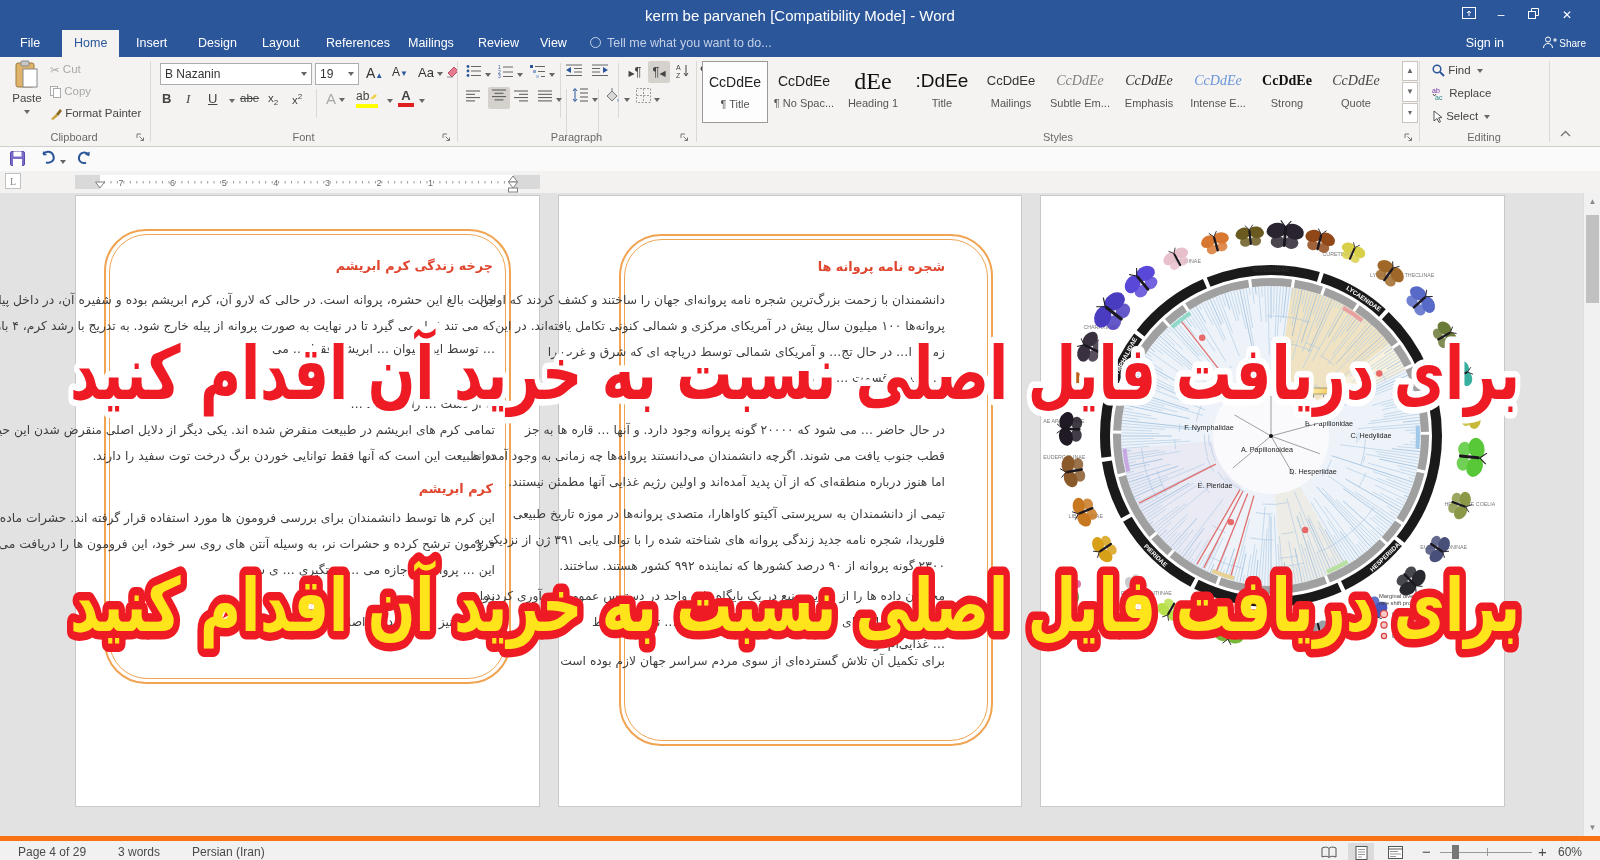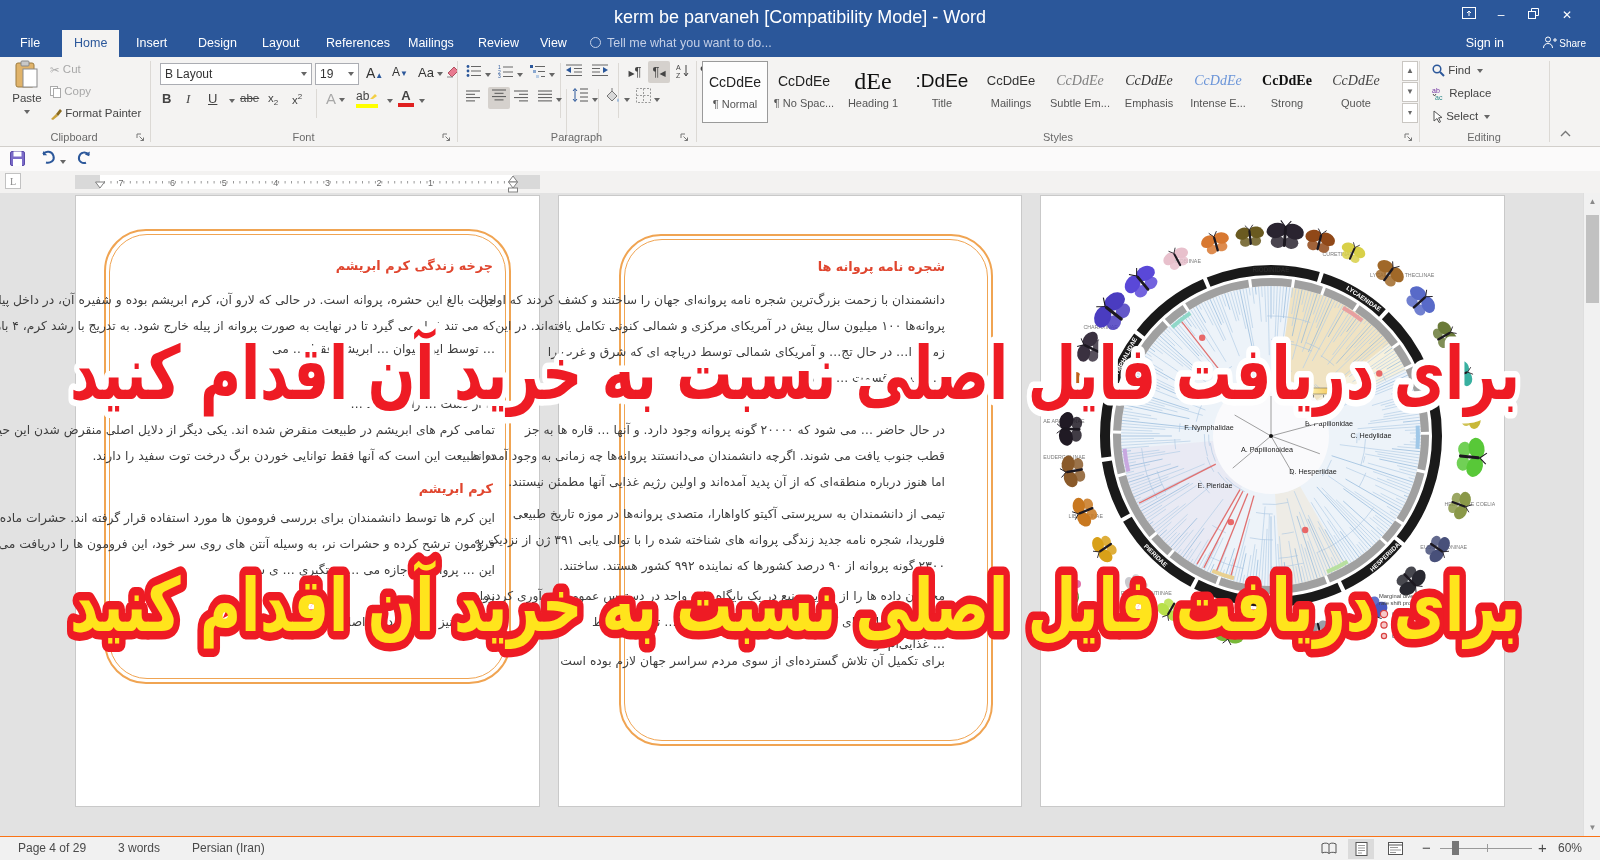--- a/index.html
+++ b/index.html
@@ -2,21 +2,21 @@
 <html><head>
 <meta charset="utf-8">
 <style>
   * { margin:0; padding:0; box-sizing:border-box; }
   html,body { width:1600px; height:860px; overflow:hidden; background:#e2e2e2;
               font-family:"Liberation Sans", sans-serif; }
   .app { position:absolute; left:0; top:0; width:1600px; height:860px; }
 
   
   .titlebar { position:absolute; left:0; top:0; width:1600px; height:30px; background:#2b579a; }
-  .titlebar .title { position:absolute; left:0; right:0; top:7px; text-align:center; color:#fff; font-size:18px; }
+  .titlebar .title { position:absolute; left:0; right:0; top:7px; text-align:center; color:#fff; font-size:15px; }
   .winbtn { position:absolute; top:4px; width:26px; height:22px; color:#fff; font-size:12px; text-align:center; line-height:22px; }
   .ribbondisp { right:118px; } .minb { right:86px; } .resb { right:54px; } .closeb { right:20px; }
 
   
   .tabbar { position:absolute; left:0; top:30px; width:1600px; height:27px; background:#2b579a; }
   .tab { position:absolute; top:0; height:27px; line-height:27px; color:#fff; font-size:12.5px; padding:0 12px; }
   .tab.active { background:#f4f3f2; color:#2b579a; }
   .tellme { position:absolute; left:590px; top:0; height:27px; line-height:27px; color:#c3cfe6; font-size:12.5px; }
   .tellme .bulb { display:inline-block; width:11px; height:11px; border:1.5px solid #c3cfe6; border-radius:50%; margin-right:6px; position:relative; top:1px;}
   .signin { position:absolute; right:96px; top:0; height:27px; line-height:27px; color:#fff; font-size:12.5px; }
@@ -59,21 +59,21 @@
   
   .vscroll { position:absolute; right:0px; top:171px; width:17px; height:665px; background:#f1f1f1; border-left:1px solid #dedede;}
   .vthumb { position:absolute; left:2px; top:22px; width:13px; height:88px; background:#c1c1c1; }
   .varrow { position:absolute; left:0; width:17px; height:17px; color:#8a8a8a; font-size:8px; text-align:center; line-height:17px; }
 
   
   .wm { position:absolute; left:0; width:1600px; pointer-events:none; }
   .wm text { font-family:"DejaVu Sans", sans-serif; font-weight:bold; }
 
   
-  .statusbar { position:absolute; left:0; top:836px; width:1600px; height:24px; background:#f1f1f1; border-top:1px solid #f97316; font-size:12px; color:#4a4a4a; }
+  .statusbar { position:absolute; left:0; top:836px; width:1600px; height:24px; background:#f1f1f1; border-top:5px solid #f97316; font-size:12px; color:#4a4a4a; }
   .sitem { position:absolute; top:4px; }
   .viewbtn { position:absolute; top:2px; width:26px; height:20px; text-align:center; }
   .viewbtn.on { background:#dbdbdb; }
   .zoomtrack { position:absolute; top:11px; height:1px; background:#9a9a9a; }
   .zoomthumb { position:absolute; top:4px; width:7px; height:14px; background:#777; }
   .zoomtick { position:absolute; top:7px; width:1px; height:8px; background:#9a9a9a; }
 </style>
 </head>
 <body>
 
@@ -139,21 +139,21 @@
           <path d="M6 6 L10 1 L12 3 L8 8 Z" fill="#8a6a20"></path>
         </svg> <span>Format Painter</span></div>
     <div class="glabel" style="left:0; width:148px;">Clipboard</div>
     <div class="launcher" style="left:136px;">
         <svg width="9" height="9" viewBox="0 0 9 9">
           <path d="M1 1 h4 M1 1 v4 M3.5 3.5 l4 4 M7.5 4.5 v3 h-3" stroke="#777" fill="none"></path>
         </svg>
       </div>
     <div class="gdiv" style="left:150px"></div>
 
-    <div class="combo" style="left:160px; top:6px; width:152px;"><span>B Layout</span><span class="caret" style="float:right; margin-top:7px;"></span></div>
+    <div class="combo" style="left:160px; top:6px; width:152px;"><span>B Nazanin</span><span class="caret" style="float:right; margin-top:7px;"></span></div>
     <div class="combo" style="left:315px; top:6px; width:44px;"><span>19</span><span class="caret" style="float:right; margin-top:7px;"></span></div>
     <div class="rbtn" style="left:366px; top:8px; font-size:14px; color:#333;">A<span style="font-size:8px; color:#2b579a;">▲</span></div>
     <div class="rbtn" style="left:392px; top:8px; font-size:12px; color:#333;">A<span style="font-size:8px; color:#2b579a;">▼</span></div>
     <div class="rbtn" style="left:418px; top:8px; font-size:13px; color:#333;">Aa<span class="caret"></span></div>
     <div class="rbtn" style="left:446px; top:7px;"><svg width="14" height="14" viewBox="0 0 14 14">
           <path d="M2 9 L8 3 L12 7 L6 13 Z" fill="#e87a90" stroke="#b05060"></path>
           <path d="M1 13 h6" stroke="#888"></path>
         </svg></div>
     <div class="rbtn" style="left:162px; top:34px; font-weight:bold; font-size:13px;">B</div>
     <div class="rbtn" style="left:186px; top:34px; font-style:italic; font-size:13px; font-family:'Liberation Serif',serif;">I</div>
@@ -247,21 +247,21 @@
     <div class="launcher" style="left:680px;">
         <svg width="9" height="9" viewBox="0 0 9 9">
           <path d="M1 1 h4 M1 1 v4 M3.5 3.5 l4 4 M7.5 4.5 v3 h-3" stroke="#777" fill="none"></path>
         </svg>
       </div>
     <div class="gdiv" style="left:696px"></div>
 
     <div id="styles-track" style="position:absolute; left:702px; top:0; width:692px; height:72px;">
         <div class="stylecard sel" style="left:0px">
           <div class="prev" style="font-size:14px;color:#222;">CcDdEe</div>
-          <div class="nm">¶ Normal</div>
+          <div class="nm">¶ Title</div>
         </div>
         <div class="stylecard" style="left:69px">
           <div class="prev" style="font-size:14px;color:#222;">CcDdEe</div>
           <div class="nm">¶ No Spac...</div>
         </div>
         <div class="stylecard" style="left:138px">
           <div class="prev" style="font-size:24px;font-family:&quot;Liberation Serif&quot;,serif;color:#111;">dEe</div>
           <div class="nm">Heading 1</div>
         </div>
         <div class="stylecard" style="left:207px">

